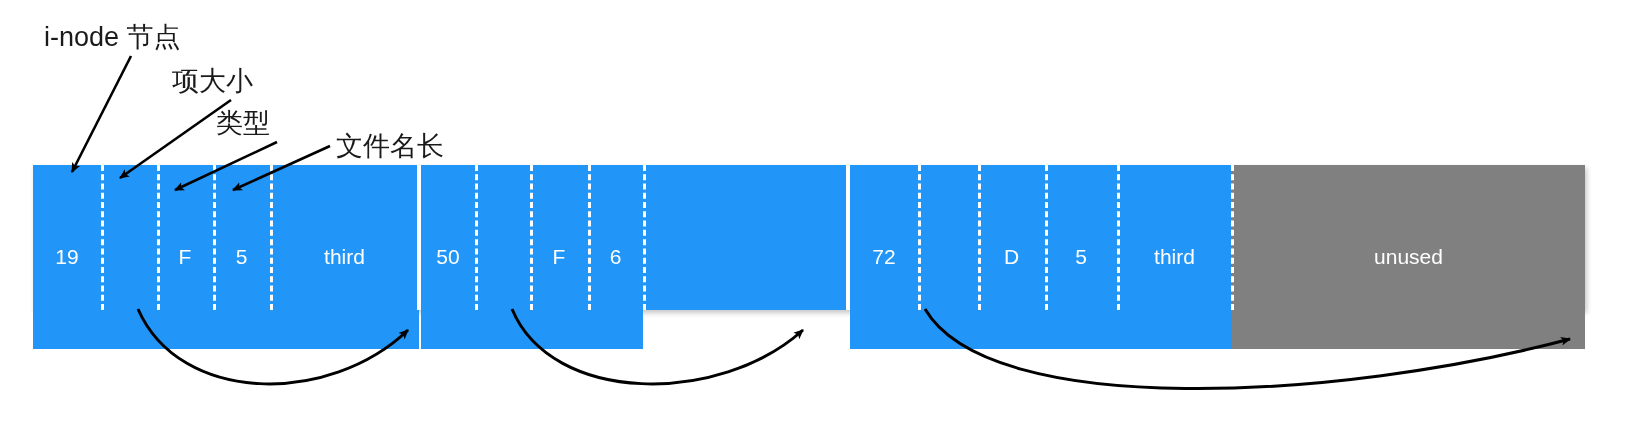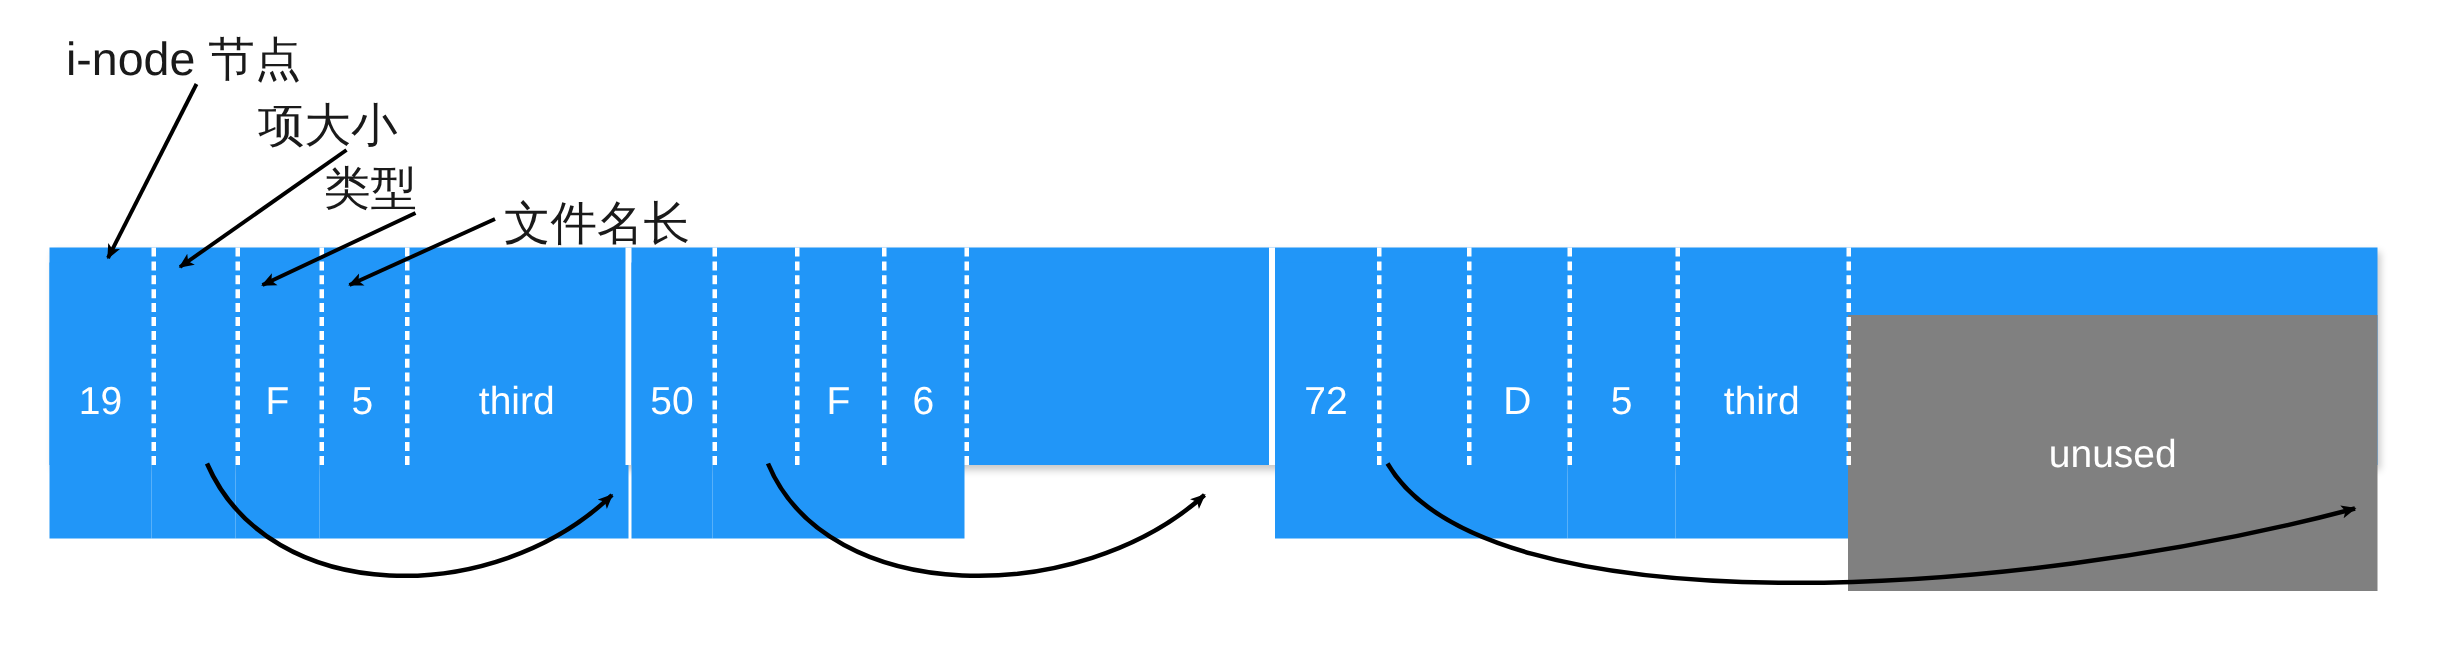--- a/index.html
+++ b/index.html
@@ -21,48 +21,48 @@
     position: absolute;
     left: 0;
     top: 0;
     width: 1636px;
     height: 442px;
     pointer-events: none;
   }
   .callout-label {
     position: absolute;
     color: #1a1a1a;
-    font-size: 31px;
+    font-size: 27px;
     line-height: 1;
     white-space: nowrap;
     font-family: "Liberation Sans", "DejaVu Sans", sans-serif;
     text-align: center;
   }
   .bar-shadow {
     position: absolute;
     left: 33px;
     top: 165px;
     width: 1552px;
     height: 145px;
     box-shadow: 2px 3px 5px rgba(0,0,0,0.22);
     background: #2196f8;
   }
   .seg {
     position: absolute;
-    top: 175px;
+    top: 165px;
     height: 184px;
     display: flex;
     align-items: center;
     justify-content: center;
     color: #ffffff;
-    font-size: 26px;
+    font-size: 21px;
     box-sizing: border-box;
   }
   .seg.blue { background: #2196f8; }
-  .seg.gray { background: #808080; margin-top: 35px; }
+  .seg.gray { background: #808080; }
   .divider-solid {
     position: absolute;
     top: 165px;
     height: 145px;
     width: 4px;
     background: #ffffff;
   }
   .divider-dashed {
     position: absolute;
     top: 165px;

